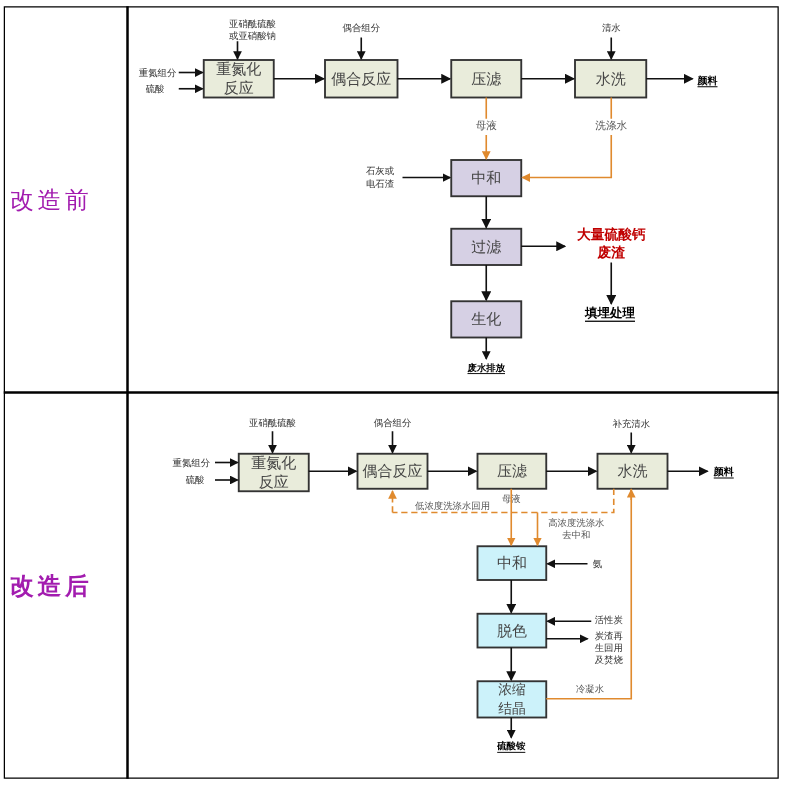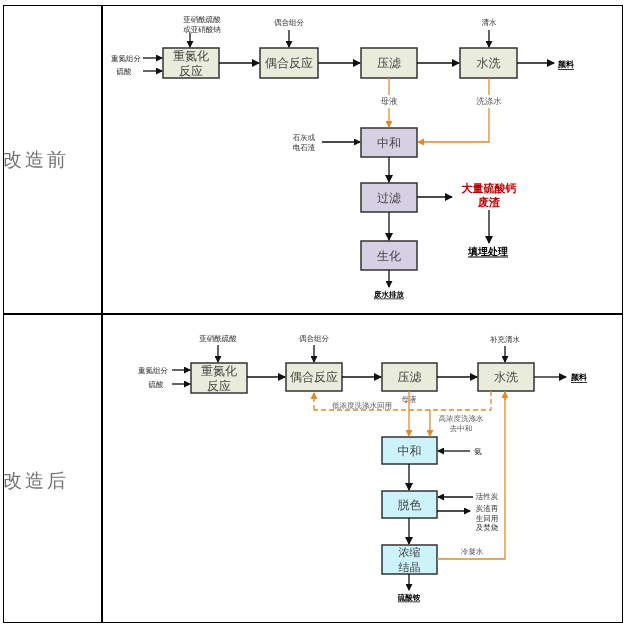--- a/index.html
+++ b/index.html
@@ -2,33 +2,33 @@
 <html><head>
 <meta charset="utf-8">
 <style>
   html, body { margin: 0; padding: 0; background: #ffffff; }
   body { width: 629px; height: 629px; position: relative; overflow: hidden;
          font-family: "DejaVu Serif", "Liberation Serif", serif; }
   #frame { position: absolute; left: 3px; top: 5px; width: 620px; height: 618px;
            border: 1.5px solid #000; box-sizing: border-box; }
   #vdiv { position: absolute; left: 101px; top: 5px; width: 1.5px; height: 618px; background: #000; }
   #hdiv { position: absolute; left: 3px; top: 313px; width: 620px; height: 1.5px; background: #000; }
-  .row-label { position: absolute; left: 3px; width: 76px; 
-               font-size: 19px; letter-spacing: 3px; color: #737373; }
+  .row-label { position: absolute; left: 3px; width: 76px; text-align: center;
+               font-size: 19px; letter-spacing: 3px; color: #a21caf; }
   svg text { font-family: "DejaVu Serif", "Liberation Serif", serif; }
 </style>
 </head>
 <body>
 
 <div id="frame"></div>
 <div id="vdiv"></div>
 <div id="hdiv"></div>
 
 <div class="row-label" style="top:147px;">改造前</div>
-<div class="row-label" style="top:468px;">改造后</div>
+<div class="row-label" style="top:456px;font-weight:bold;">改造后</div>
 
 <svg id="diagram" width="629" height="629" style="position:absolute;left:0;top:0;">
   <defs>
     <marker id="ah" markerWidth="8" markerHeight="8" refX="7" refY="4" orient="auto" markerUnits="userSpaceOnUse">
       <path d="M0,0 L8,4 L0,8 Z" fill="#111"></path>
     </marker>
     <marker id="ahs" markerWidth="7" markerHeight="7" refX="6" refY="3.5" orient="auto" markerUnits="userSpaceOnUse">
       <path d="M0,0 L7,3.5 L0,7 Z" fill="#111"></path>
     </marker>
     <marker id="aho" markerWidth="7" markerHeight="7" refX="6" refY="3.5" orient="auto" markerUnits="userSpaceOnUse">

